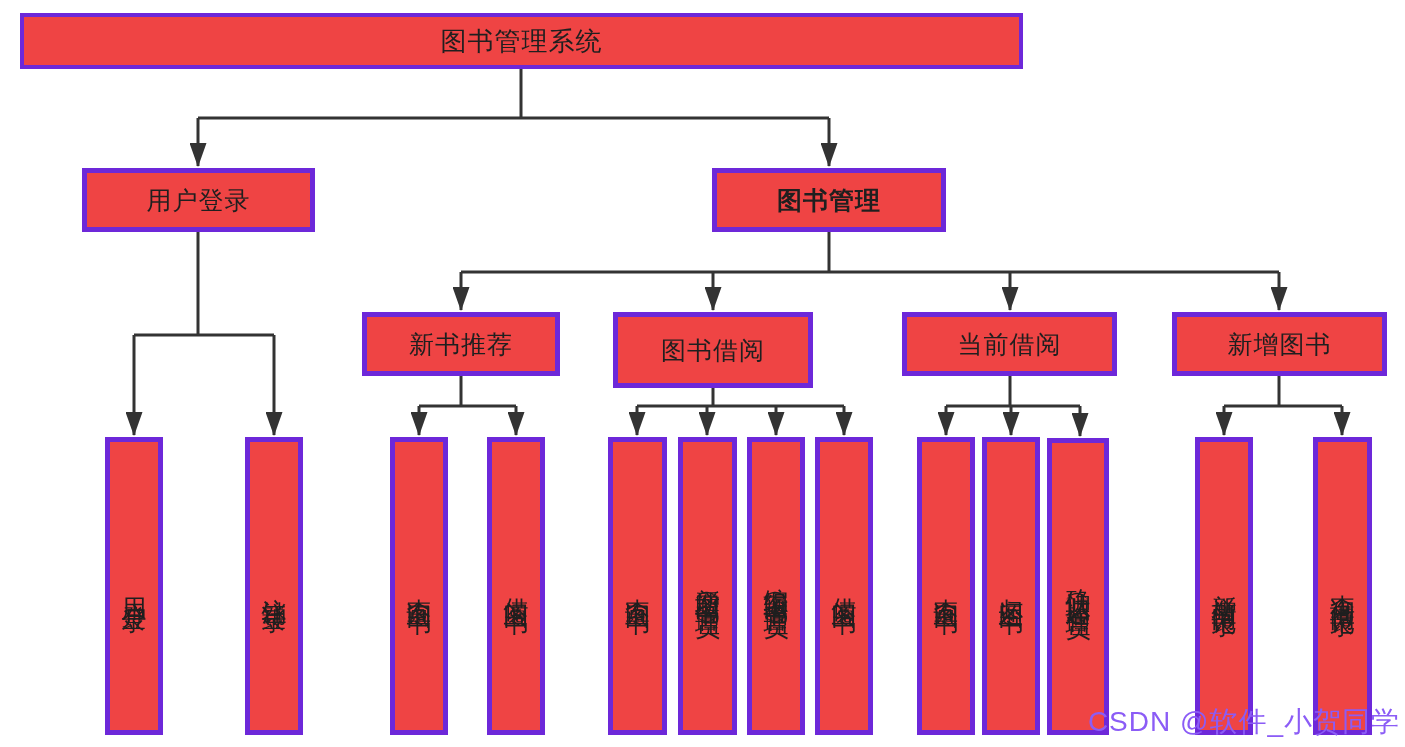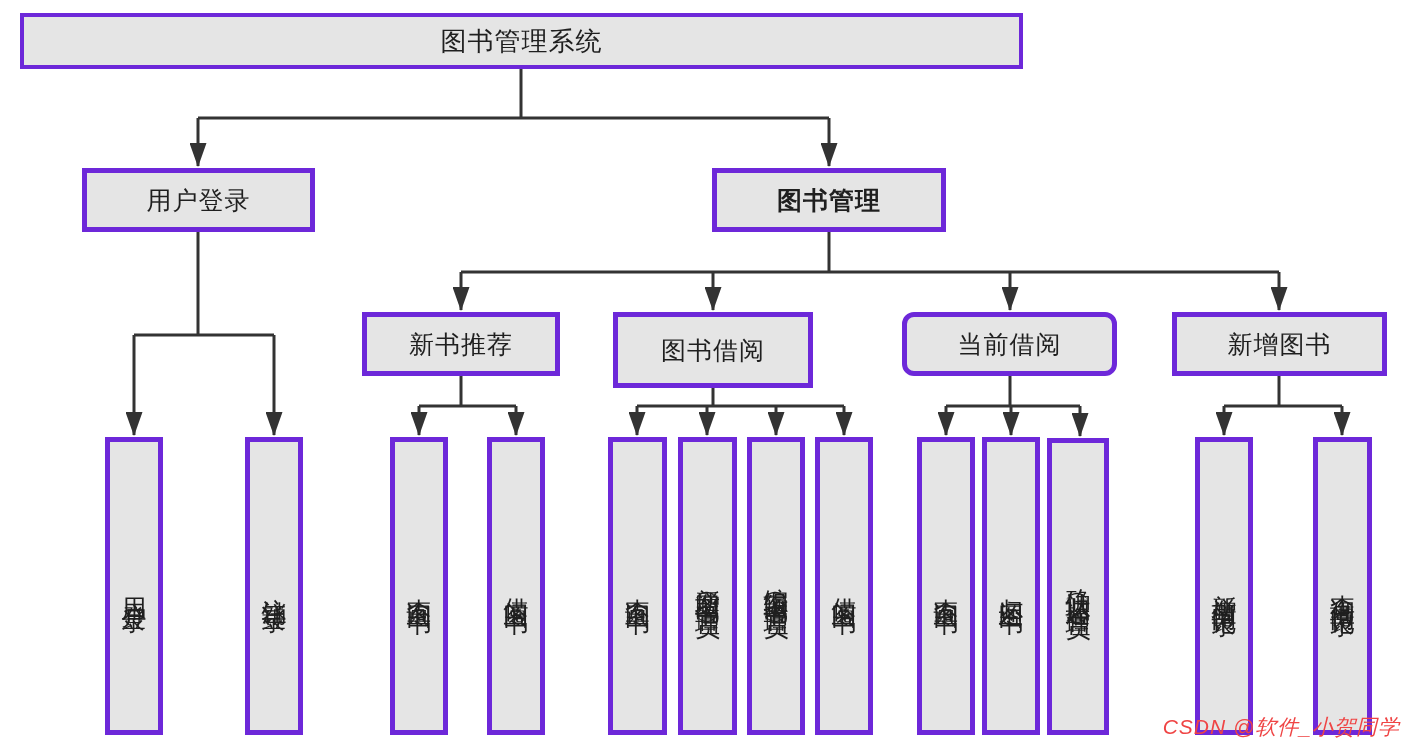--- a/index.html
+++ b/index.html
@@ -14,21 +14,21 @@
   }
   .connectors {
     position: absolute;
     left: 0; top: 0;
     pointer-events: none;
   }
   .node {
     position: absolute;
     box-sizing: border-box;
     border: 5px solid #6d28d9;
-    background: #e5e5e5;
+    background: #ef4444;
     display: flex;
     align-items: center;
     justify-content: center;
     font-size: 25px;
     letter-spacing: 1px;
     white-space: nowrap;
     z-index: 2;
   }
   .node.root { border-width: 4px; font-size: 26px; }
   .node.leaf span {
@@ -36,25 +36,24 @@
     text-orientation: mixed;
     letter-spacing: 4px;
     line-height: 1;
     font-size: 25px;
     white-space: nowrap;
   }
   .watermark {
     position: absolute;
     right: 5px;
     bottom: 6px;
-    font-size: 21px;
-    color: #ef4444;
+    font-size: 28px;
+    color: #8b5cf6;
     letter-spacing: 1px;
     z-index: 5;
-    font-style: italic;
   }
 </style>
 </head>
 <body>
 
 <div class="stage">
 
   <svg class="connectors" width="1405" height="747" viewBox="0 0 1405 747">
     <defs>
       <marker id="arr" viewBox="0 0 24 17" refX="23" refY="8.5" markerWidth="24" markerHeight="17" markerUnits="userSpaceOnUse" orient="auto">
@@ -115,21 +114,21 @@
   <div class="node" style="left:712px; top:168px; width:234px; height:64px;font-weight:bold;">
     <span>图书管理</span>
   </div>
 
   <div class="node" style="left:362px; top:312px; width:198px; height:64px;">
     <span>新书推荐</span>
   </div>
   <div class="node" style="left:613px; top:312px; width:200px; height:76px;font-family:Liberation Serif, serif;">
     <span>图书借阅</span>
   </div>
-  <div class="node" style="left:902px; top:312px; width:215px; height:64px;border-radius:12px;">
+  <div class="node" style="left:902px; top:312px; width:215px; height:64px;">
     <span>当前借阅</span>
   </div>
   <div class="node" style="left:1172px; top:312px; width:215px; height:64px;">
     <span>新增图书</span>
   </div>
 
   <div class="node leaf" style="left:105px; top:437px; width:58px; height:298px;">
     <span>用户登录</span>
   </div>
   <div class="node leaf" style="left:245px; top:437px; width:58px; height:298px;">

